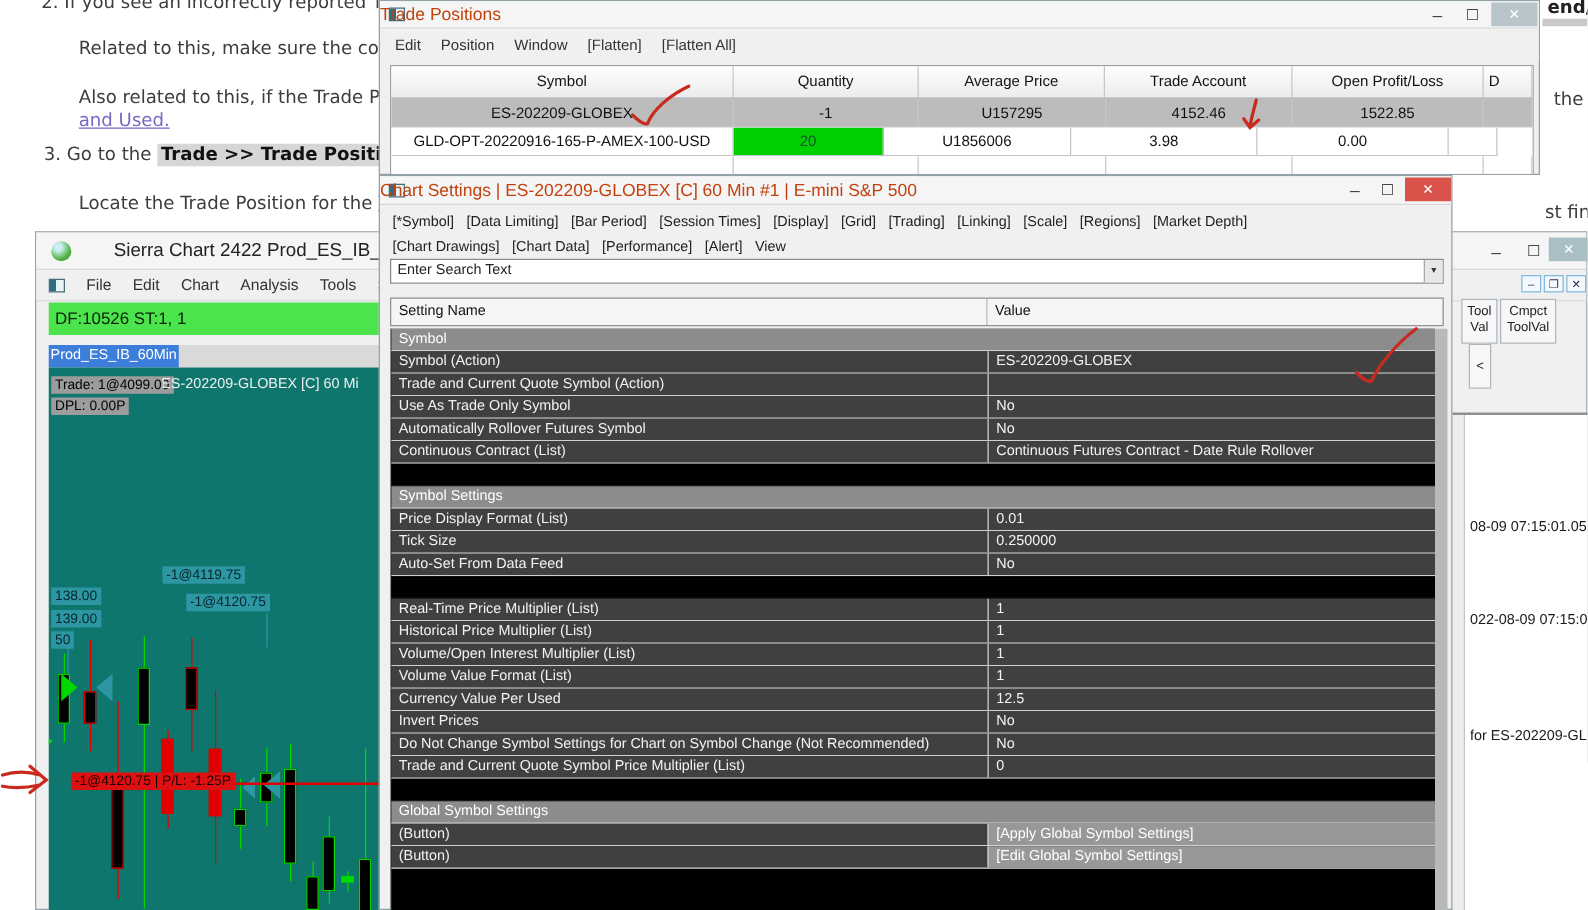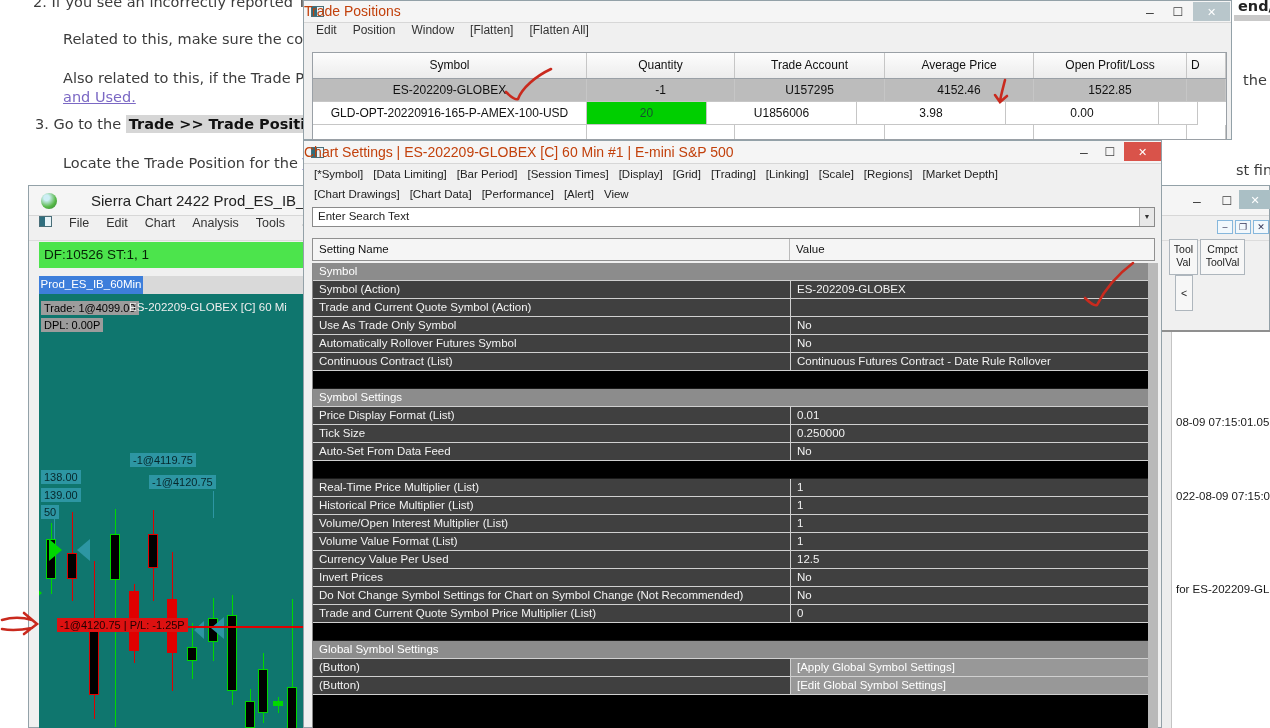--- a/index.html
+++ b/index.html
@@ -11,21 +11,21 @@
 .doc .hl{background:#d6d6d6;font-weight:bold;color:#111;padding:1px 3px}
 .doc .lnk{color:#7b68c4;text-decoration:underline}
 .doc.bold{font-weight:bold;color:#222}
 
 .win{position:absolute;background:#f0f0f0;border:1px solid #93a1a8}
 .titlebar{position:absolute;left:0;top:0;right:0;background:#f5f5f5;border-bottom:1px solid #d7d7d7}
 .title-text{position:absolute;top:0;width:100%;text-align:left;font-size:14px;color:#c2410c;white-space:nowrap}
 .winicon{position:absolute;width:13px;height:11px;border:1px solid #4a6e78;background:linear-gradient(90deg,#2e6e7e 0 45%,#e8f4f8 45%)}
 .ctrl{position:absolute;display:flex;align-items:center;justify-content:center;font-size:12px;color:#444;cursor:default}
 .ctrl.chip{color:#fff;font-size:11px}
-.menu-row{display:flex;align-items:flex-start}
+.menu-row{display:flex;align-items:center}
 .menu-item{white-space:nowrap;cursor:default}
 
 .tp-cell{float:left;height:100%;border-right:1px solid #c6c6c6;overflow:hidden;text-align:center;font-size:12px;color:#111;white-space:nowrap}
 
 .cs-row{display:flex;height:18px;border-bottom:1px solid #d0d0d0;background:#404040;color:#f2f2f2;font-size:11.5px;line-height:17px;white-space:nowrap}
 .cs-row .nm{width:477px;padding-left:6px;overflow:hidden}
 .cs-row .vl{flex:1;border-left:1px solid #cfcfcf;padding-left:6px;overflow:hidden}
 .cs-section{height:18px;border-bottom:1px solid #d0d0d0;background:#8c8c8c;color:#fff;font-size:11.5px;line-height:17px;padding-left:6px}
 .cs-gap{height:18px;border-bottom:1px solid #1a1a1a;background:#000}
 .cs-row.btnrow .vl{background:#989898;color:#fff}
@@ -161,22 +161,22 @@
         <div class="menu-item">Edit</div>
         <div class="menu-item">Position</div>
         <div class="menu-item">Window</div>
         <div class="menu-item">[Flatten]</div>
         <div class="menu-item">[Flatten All]</div>
       </div>
     <div class="abs" id="tp-table" style="left:8px;top:51px;width:915px;height:88px;border:1px solid #9aa0a6;background:#fff;overflow:hidden">
       <div id="tp-head" style="height:26px;background:linear-gradient(#fdfdfd,#ececec);border-bottom:1px solid #9aa0a6">
           <div class="tp-cell" style="width: 274px; line-height: 25px;">Symbol</div>
           <div class="tp-cell" style="width: 148px; line-height: 25px;">Quantity</div>
+          <div class="tp-cell" style="width: 149px; line-height: 25px;">Average Price</div>
           <div class="tp-cell" style="width: 150px; line-height: 25px;">Trade Account</div>
-          <div class="tp-cell" style="width: 149px; line-height: 25px;">Average Price</div>
           <div class="tp-cell" style="width: 153px; line-height: 25px;">Open Profit/Loss</div>
           <div class="tp-cell" style="width: 39px; line-height: 25px; text-align: left; padding-left: 4px;">D</div>
         </div>
       <div id="tp-rows">
           <div style="height: 23px; overflow: hidden; background: rgb(188, 188, 188);">
             <div class="tp-cell" style="width: 274px; line-height: 22px; border-bottom: 1px solid rgb(198, 198, 198);">ES-202209-GLOBEX</div>
             <div class="tp-cell" style="width: 148px; line-height: 22px; border-bottom: 1px solid rgb(198, 198, 198);">-1</div>
             <div class="tp-cell" style="width: 150px; line-height: 22px; border-bottom: 1px solid rgb(198, 198, 198);">U157295</div>
             <div class="tp-cell" style="width: 149px; line-height: 22px; border-bottom: 1px solid rgb(198, 198, 198);">4152.46</div>
             <div class="tp-cell" style="width: 153px; line-height: 22px; border-bottom: 1px solid rgb(198, 198, 198);">1522.85</div>

